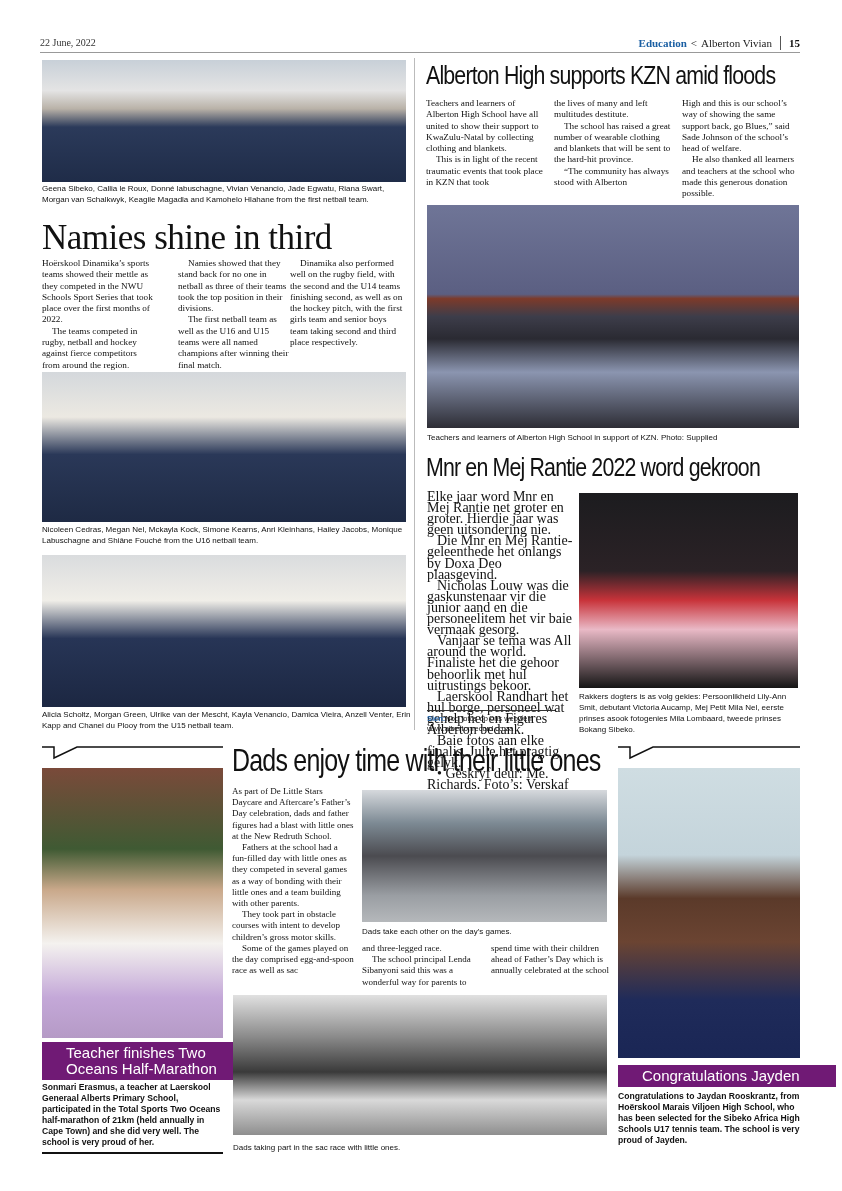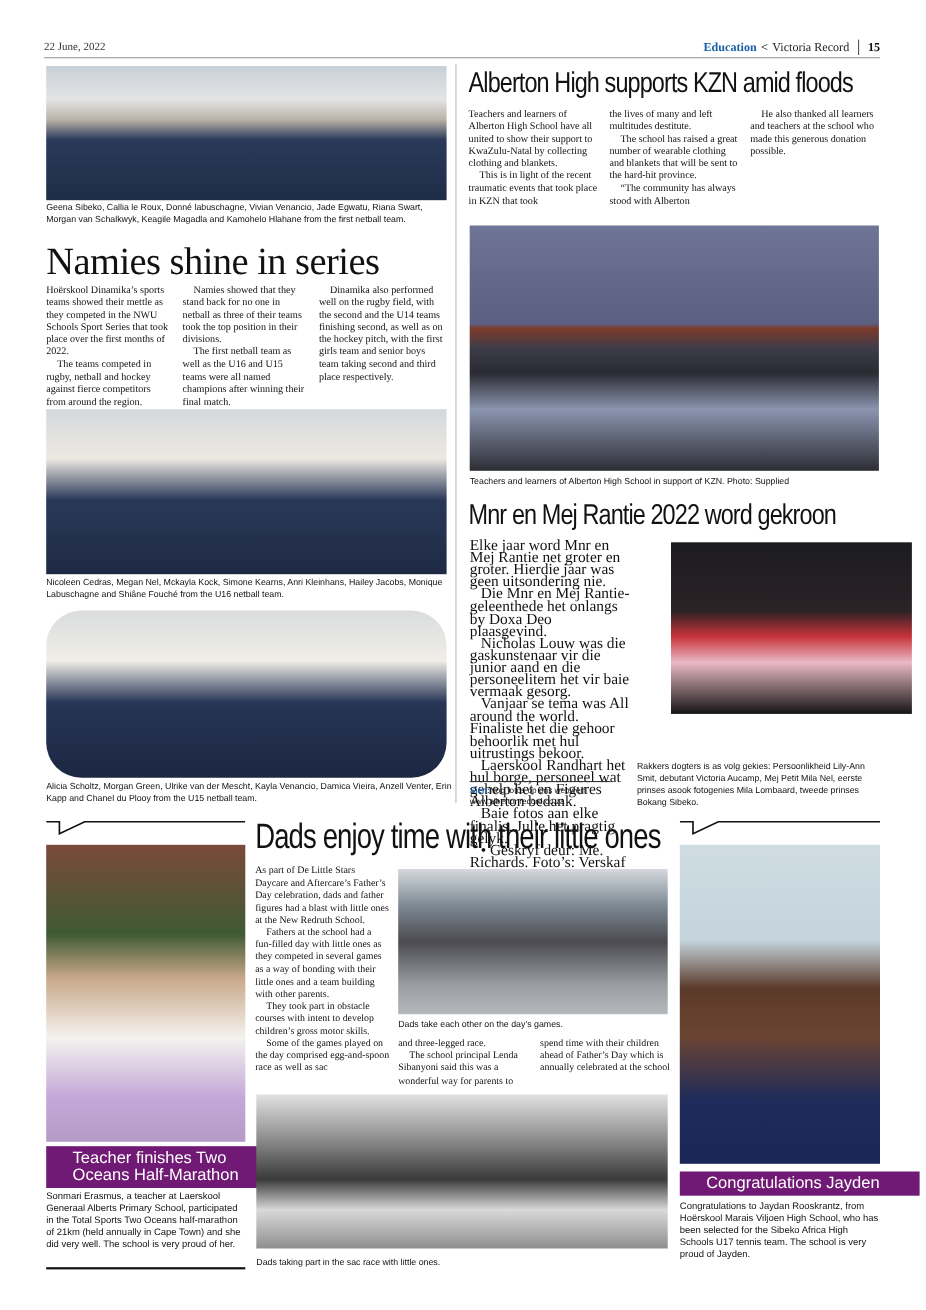--- a/index.html
+++ b/index.html
@@ -18,62 +18,62 @@
   .caption { position:absolute; font-family:"Liberation Sans", sans-serif; font-size:8px; line-height:10.5px; color:#111; }
   .headline { position:absolute; font-family:"Liberation Sans", sans-serif; letter-spacing:-1px; transform-origin:left top; white-space:nowrap; color:#111; }
   .body-col { position:absolute; font-size:9.2px; line-height:11.3px; color:#111; }
   .body-col p { margin:0; text-indent:10px; }
   .body-col p.first { text-indent:0; }
 
   
   .ph-team1 { background:linear-gradient(180deg,#c8d0d8 0%,#e4e4e4 25%,#b9b2a8 40%,#2b3a5a 55%,#1f2c48 100%); }
   .ph-stage { background:linear-gradient(180deg,#6f7597 0%,#5b5f82 40%,#7d3a2a 42%,#3d3d4a 50%,#2a2a32 60%,#8b95b0 75%,#2d2d35 100%); }
   .ph-team2 { background:linear-gradient(180deg,#d4d8dc 0%,#ece9e2 30%,#2a3858 55%,#1e2a44 100%); }
-  .ph-team3 { background:linear-gradient(180deg,#dadcde 0%,#f0eee8 30%,#273556 55%,#1c2742 100%);border-radius:32px; }
+  .ph-team3 { background:linear-gradient(180deg,#dadcde 0%,#f0eee8 30%,#273556 55%,#1c2742 100%); }
   .ph-pageant { background:linear-gradient(180deg,#1c1c1f 0%,#2b2226 40%,#c8333a 55%,#e9b9c6 70%,#151515 100%); }
   .ph-teacher { background:linear-gradient(180deg,#7a4a3a 0%,#3f5a33 30%,#c9a88a 45%,#f4f2ef 65%,#c4a8d8 85%,#b59ac6 100%); }
   .ph-dads1 { background:linear-gradient(180deg,#d6d9dd 0%,#7d8a94 25%,#4b4b50 50%,#9a9ea3 80%,#b5b8bb 100%); }
   .ph-dads2 { background:linear-gradient(180deg,#e1e1e1 0%,#8a8a8a 30%,#3a3a3a 55%,#d9d9d9 75%,#8e8e8e 100%); }
   .ph-jayden { background:linear-gradient(180deg,#cfdde2 0%,#c4d4db 30%,#5b3a2a 45%,#6b4432 60%,#1f2b5a 80%,#1a2655 100%); }
   .ph-label { position:absolute; left:50%; top:50%; transform:translate(-50%,-50%); font-family:Liberation Sans, sans-serif; font-size:9px; color:rgba(255,255,255,0.0); }
 
   .blue-box { position:absolute; background:#701a75; color:#fff; font-family:Liberation Sans, sans-serif; padding:3px 24px; font-size:15px; line-height:16px; }
-  .side-text { position:absolute; font-family:"Liberation Sans", sans-serif; font-size:8.6px; line-height:11px; color:#111; }
+  .side-text { position:absolute; font-family:"Liberation Sans", sans-serif; font-size:8.6px; line-height:11px; color:#111;font-weight:bold; }
   .tab-shape { position:absolute; height:14px; }
   .tab-shape svg { display:block; }
   .sien { position:absolute; font-family:"Liberation Sans", sans-serif; font-size:7.5px; line-height:9.5px; }
   .sien .lab { color:#1b5fa8; font-weight:bold; }
   .hr-black { position:absolute; height:2px; background:#111; }
 </style>
 </head>
 <body>
 
 <div class="abs header-date">22 June, 2022</div>
 <div class="abs header-right">
   <span class="sec">Education</span>
   <span>&lt;</span>
-  <span class="pub">Victoria Record</span>
+  <span class="pub">Alberton Vivian</span>
   <span class="bar"></span>
   <span class="pg">15</span>
 </div>
 <div class="abs rule"></div>
 <div class="abs vrule"></div>
 
 <div class="photo ph-team1" style="left:42px;top:60px;width:364px;height:122px;">
   <span class="ph-label">first netball team group photo</span>
 </div>
 <div class="caption" style="left:42px;top:184px;width:368px;">Geena Sibeko, Callia le Roux, Donné labuschagne, Vivian Venancio, Jade Egwatu, Riana Swart, Morgan van Schalkwyk, Keagile Magadla and Kamohelo Hlahane from the first netball team.</div>
 
-<div class="headline" style="left:42px;top:218px;font-family:'Liberation Serif',serif;font-size:35px;letter-spacing:-0.5px;">Namies shine in series</div>
+<div class="headline" style="left:42px;top:218px;font-family:'Liberation Serif',serif;font-size:35px;letter-spacing:-0.5px;">Namies shine in third</div>
 
 <div class="body-col" style="left:42px;top:258px;width:112px;">
   <p class="first">Hoërskool Dinamika’s sports teams showed their mettle as they competed in the NWU Schools Sport Series that took place over the first months of 2022.</p>
   <p>The teams competed in rugby, netball and hockey against fierce competitors from around the region.</p>
 </div>
-<div class="body-col" style="left:166px;top:258px;width:112px;">
+<div class="body-col" style="left:178px;top:258px;width:112px;">
   <p>Namies showed that they stand back for no one in netball as three of their teams took the top position in their divisions.</p>
   <p>The first netball team as well as the U16 and U15 teams were all named champions after winning their final match.</p>
 </div>
 <div class="body-col" style="left:290px;top:258px;width:116px;">
   <p>Dinamika also performed well on the rugby field, with the second and the U14 teams finishing second, as well as on the hockey pitch, with the first girls team and senior boys team taking second and third place respectively.</p>
 </div>
 
 <div class="photo ph-team2" style="left:42px;top:372px;width:364px;height:150px;">
   <span class="ph-label">U16 netball team group photo</span>
 </div>
@@ -89,20 +89,21 @@
 <div class="body-col" style="left:426px;top:98px;width:118px;">
   <p class="first">Teachers and learners of Alberton High School have all united to show their support to KwaZulu-Natal by collecting clothing and blankets.</p>
   <p>This is in light of the recent traumatic events that took place in KZN that took</p>
 </div>
 <div class="body-col" style="left:554px;top:98px;width:118px;">
   <p class="first">the lives of many and left multitudes destitute.</p>
   <p>The school has raised a great number of wearable clothing and blankets that will be sent to the hard-hit province.</p>
   <p>“The community has always stood with Alberton</p>
 </div>
 <div class="body-col" style="left:682px;top:98px;width:118px;">
+  <p class="first">High and this is our school’s way of showing the same support back, go Blues,” said Sade Johnson of the school’s head of welfare.</p>
   <p>He also thanked all learners and teachers at the school who made this generous donation possible.</p>
 </div>
 
 <div class="photo ph-stage" style="left:427px;top:205px;width:372px;height:223px;">
   <span class="ph-label">donation bags in school hall</span>
 </div>
 <div class="caption" style="left:427px;top:433px;width:372px;">Teachers and learners of Alberton High School in support of KZN. Photo: Supplied</div>
 
 <div class="headline" style="left:426px;top:452px;font-size:26px;transform:scaleX(0.82);">Mnr en Mej Rantie 2022 word gekroon</div>
 
@@ -114,21 +115,21 @@
   <p>Laerskool Randhart het hul borge, personeel wat gehelp het en Figures Alberton bedank.</p>
   <p>Baie fotos aan elke finalis. Julle het pragtig gelyk.</p>
   <p>• Geskryf deur: Me. Richards. Foto’s: Verskaf</p>
 </div>
 <div class="abs" style="left:427px;top:710px;width:128px;height:1px;background:#333;"></div>
 <div class="sien" style="left:427px;top:714px;width:146px;">
   <span class="lab">Sien:</span><span>Nog fotos op ons webwerf</span><br>
   <span>www.albertonrecord.co.za</span>
 </div>
 
-<div class="photo ph-pageant" style="left:610px;top:493px;width:219px;height:156px;">
+<div class="photo ph-pageant" style="left:579px;top:493px;width:219px;height:195px;">
   <span class="ph-label">pageant winners on stage</span>
 </div>
 <div class="caption" style="left:579px;top:691px;width:222px;font-size:8px;line-height:11px;">Rakkers dogters is as volg gekies: Persoonlikheid Lily-Ann Smit, debutant Victoria Aucamp, Mej Petit Mila Nel, eerste prinses asook fotogenies Mila Lombaard, tweede prinses Bokang Sibeko.</div>
 
 <div class="tab-shape" style="left:42px;top:746px;width:181px;">
   <svg width="181" height="14" viewBox="0 0 181 14">
       <path d="M0 1 H12 V12 L35 1 H181" fill="none" stroke="#111" stroke-width="1.5"></path>
     </svg>
 </div>
 <div class="tab-shape" style="left:618px;top:746px;width:182px;">

